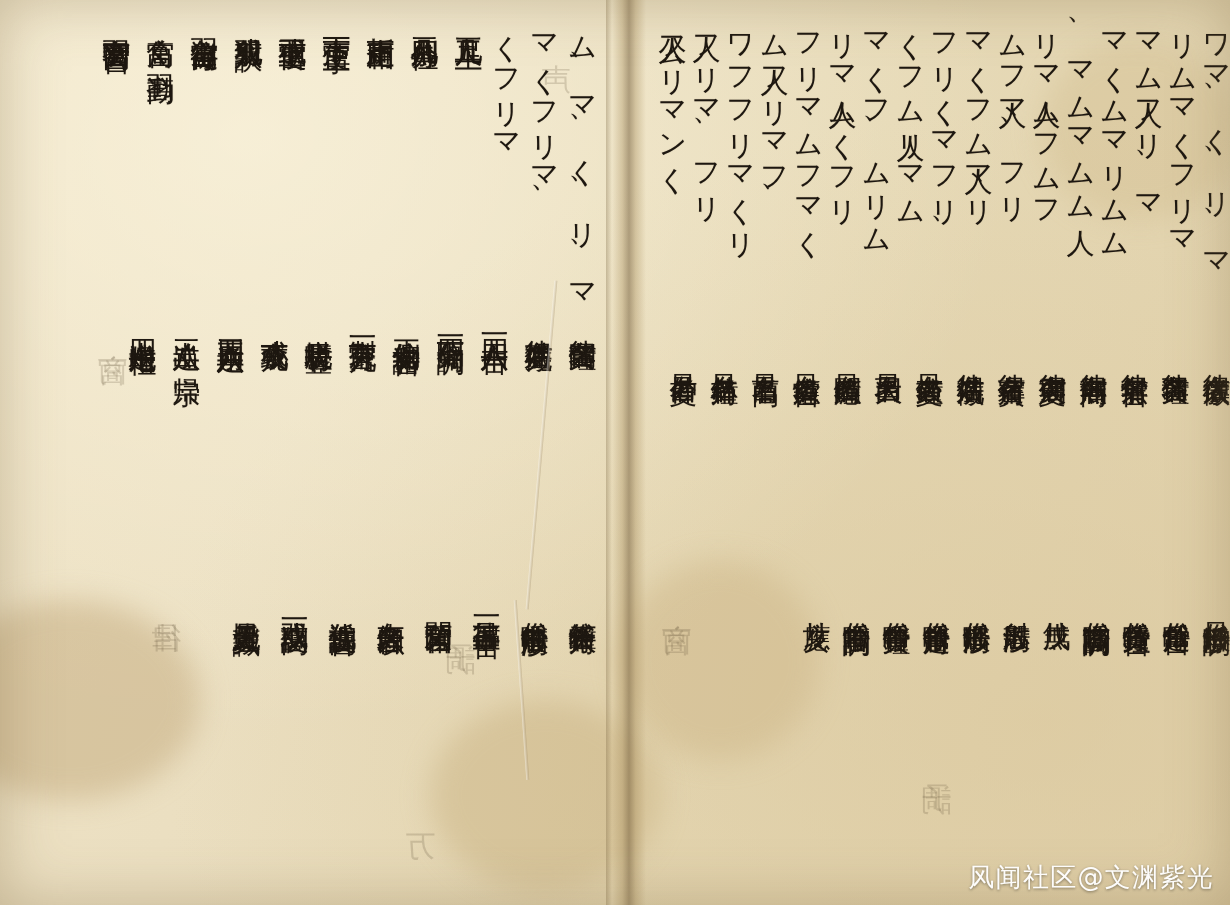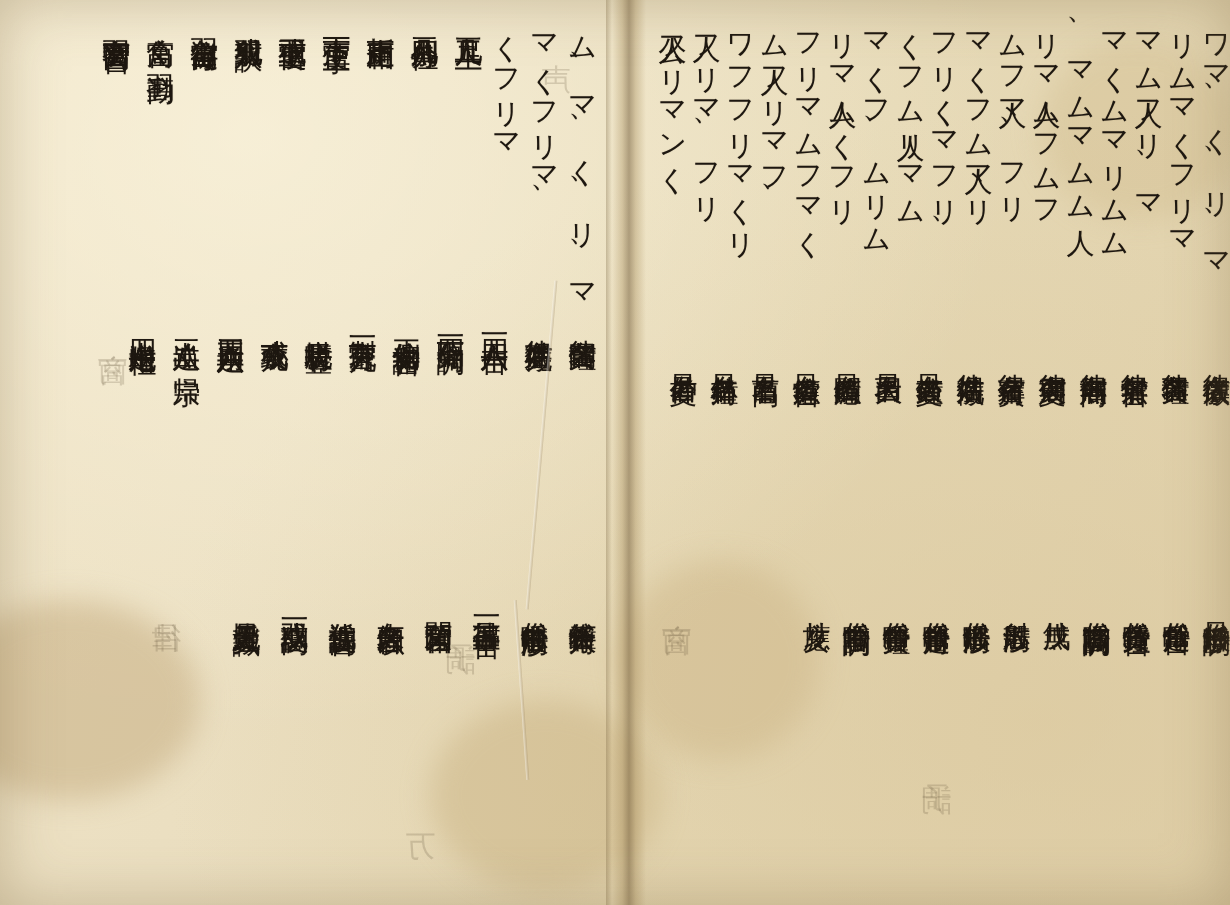--- a/index.html
+++ b/index.html
@@ -234,13 +234,14 @@
   </div>
 
   <div class="gutter"></div>
   <div class="leaf-edge" style="left:606px;"></div>
 
   <div class="crease" style="left:540px; top:280px; width:3px; height:330px; transform:rotate(5deg);"></div>
   <div class="crease" style="left:520px; top:600px; width:3px; height:180px; transform:rotate(-4deg);"></div>
 
   <div class="edge-shadow"></div>
 
+  <div class="watermark">风闻社区@文渊紫光</div>
 </div>
 
 </body></html>

